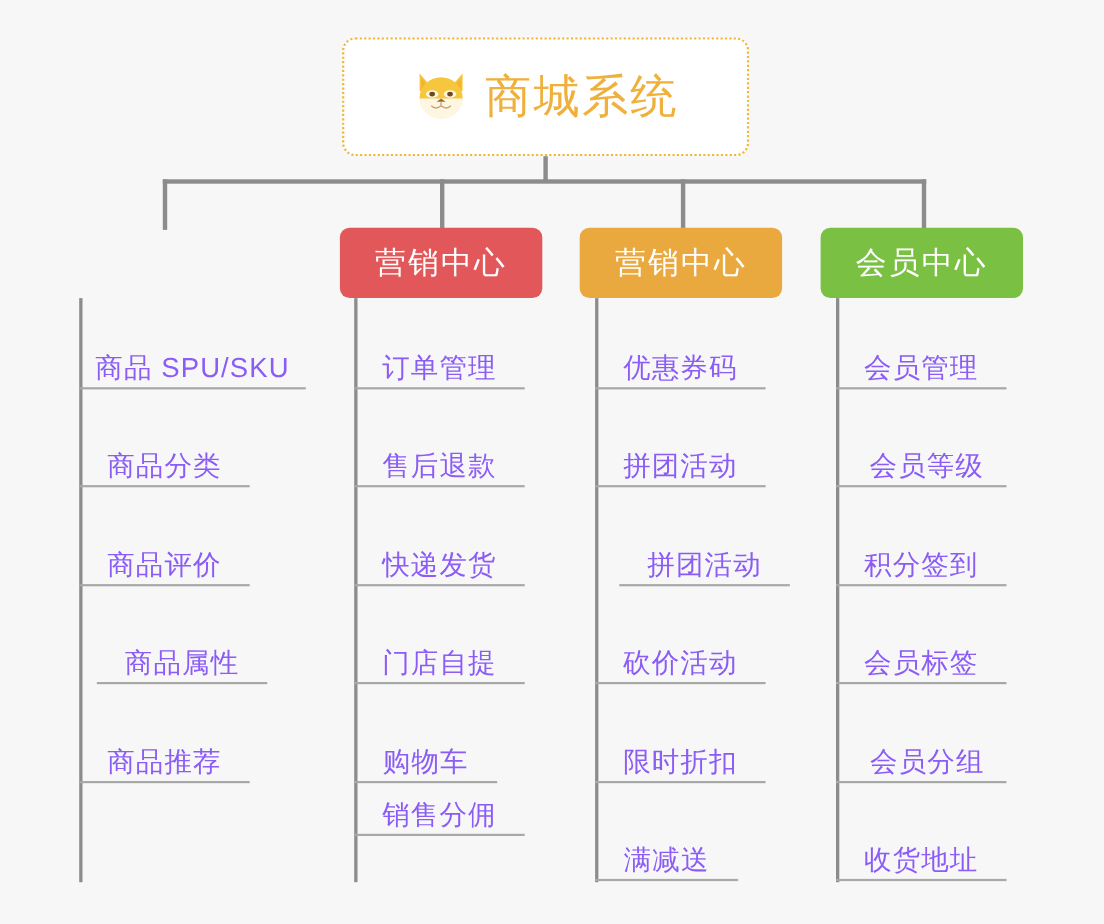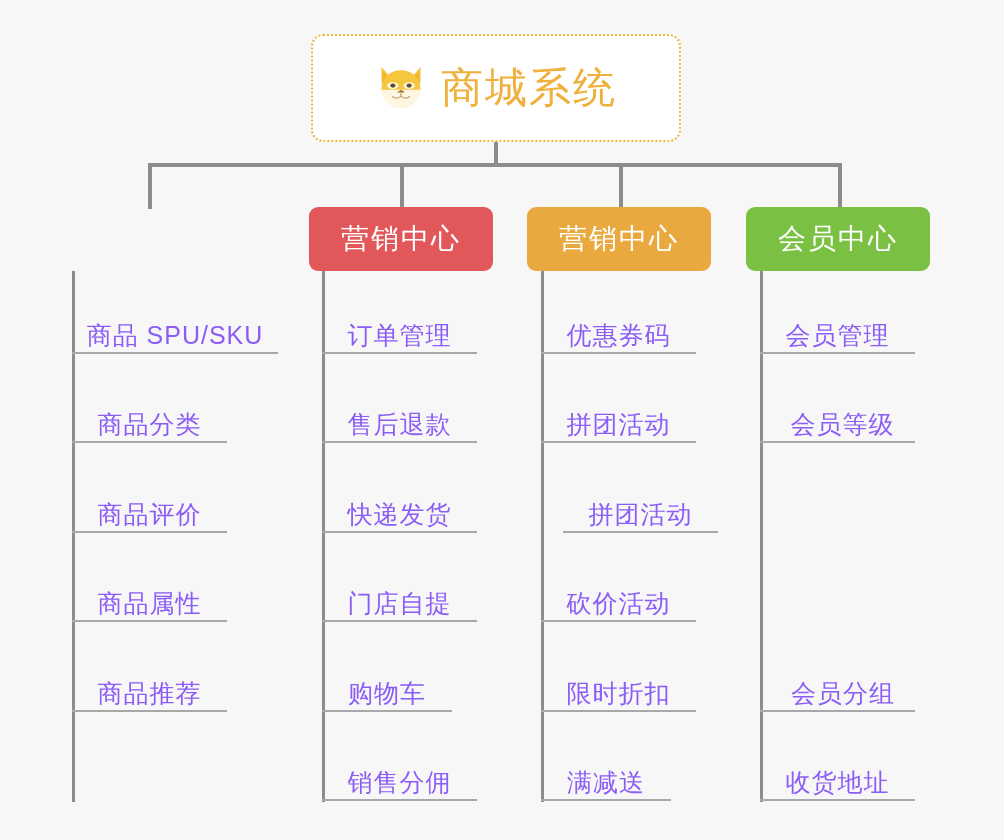--- a/index.html
+++ b/index.html
@@ -118,21 +118,21 @@
   <div class="spine" style="left:72px;top:271px;height:531px;"></div>
   <div class="leaf" style="left:72px;top:304px;width:206px;">
     <span class="leaf-label">商品 SPU/SKU</span>
     </div>
   <div class="leaf" style="left:72px;top:393px;width:155px;">
     <span class="leaf-label">商品分类</span>
     </div>
   <div class="leaf" style="left:72px;top:483px;width:155px;">
     <span class="leaf-label">商品评价</span>
     </div>
-  <div class="leaf" style="left:72px;top:572px;width:155px;">
+  <div class="leaf" style="left:88px;top:572px;width:155px;">
     <span class="leaf-label">商品属性</span>
     </div>
   <div class="leaf" style="left:72px;top:662px;width:155px;">
     <span class="leaf-label">商品推荐</span>
     </div>
 
   <div class="branch-head" style="left:309px;top:207px;width:184px;background:#e2585a;">
     <span>营销中心</span>
   </div>
   <div class="spine" style="left:322px;top:271px;height:531px;"></div>
@@ -144,21 +144,21 @@
     </div>
   <div class="leaf" style="left:322px;top:483px;width:155px;">
     <span class="leaf-label">快递发货</span>
     </div>
   <div class="leaf" style="left:322px;top:572px;width:155px;">
     <span class="leaf-label">门店自提</span>
     </div>
   <div class="leaf" style="left:322px;top:662px;width:130px;">
     <span class="leaf-label">购物车</span>
     </div>
-  <div class="leaf" style="left:322px;top:751px;width:155px;">
+  <div class="leaf" style="left:322px;top:710px;width:155px;">
     <span class="leaf-label">销售分佣</span>
     </div>
 
   <div class="branch-head" style="left:527px;top:207px;width:184px;background:#eaa93e;">
     <span>营销中心</span>
   </div>
   <div class="spine" style="left:541px;top:271px;height:531px;"></div>
   <div class="leaf" style="left:541px;top:304px;width:155px;">
     <span class="leaf-label">优惠券码</span>
     </div>
@@ -181,20 +181,26 @@
   <div class="branch-head" style="left:746px;top:207px;width:184px;background:#7ac143;">
     <span>会员中心</span>
   </div>
   <div class="spine" style="left:760px;top:271px;height:531px;"></div>
   <div class="leaf" style="left:760px;top:304px;width:155px;">
     <span class="leaf-label">会员管理</span>
     </div>
   <div class="leaf" style="left:760px;top:393px;width:155px;padding-left:10px;">
     <span class="leaf-label">会员等级</span>
     </div>
+  <div class="leaf" style="left:760px;top:483px;width:155px;">
+    <span class="leaf-label">积分签到</span>
+    </div>
+  <div class="leaf" style="left:760px;top:572px;width:155px;">
+    <span class="leaf-label">会员标签</span>
+    </div>
   <div class="leaf" style="left:760px;top:662px;width:155px;padding-left:11px;">
     <span class="leaf-label">会员分组</span>
     </div>
   <div class="leaf" style="left:760px;top:751px;width:155px;">
     <span class="leaf-label">收货地址</span>
     </div>
 
 </div>
 
 </body></html>

